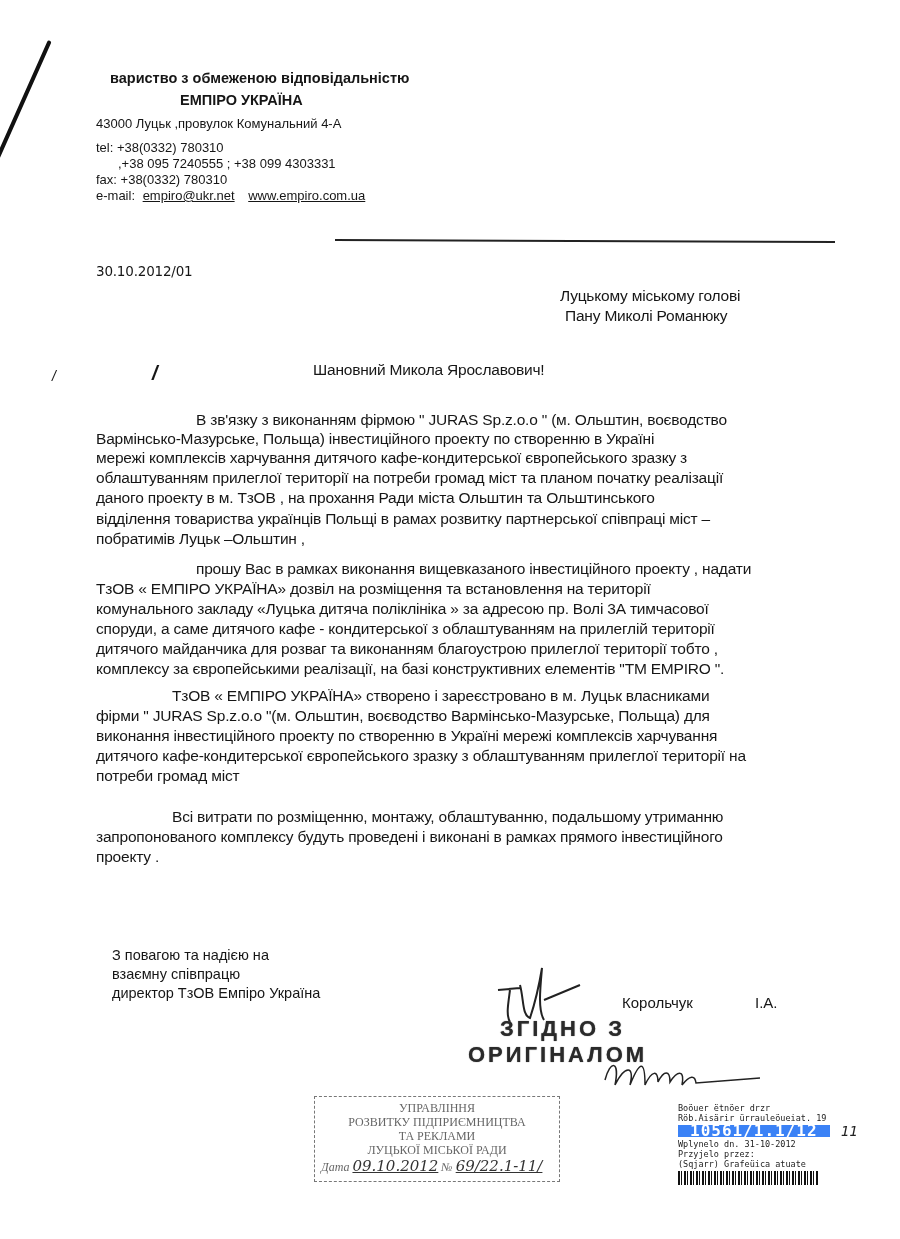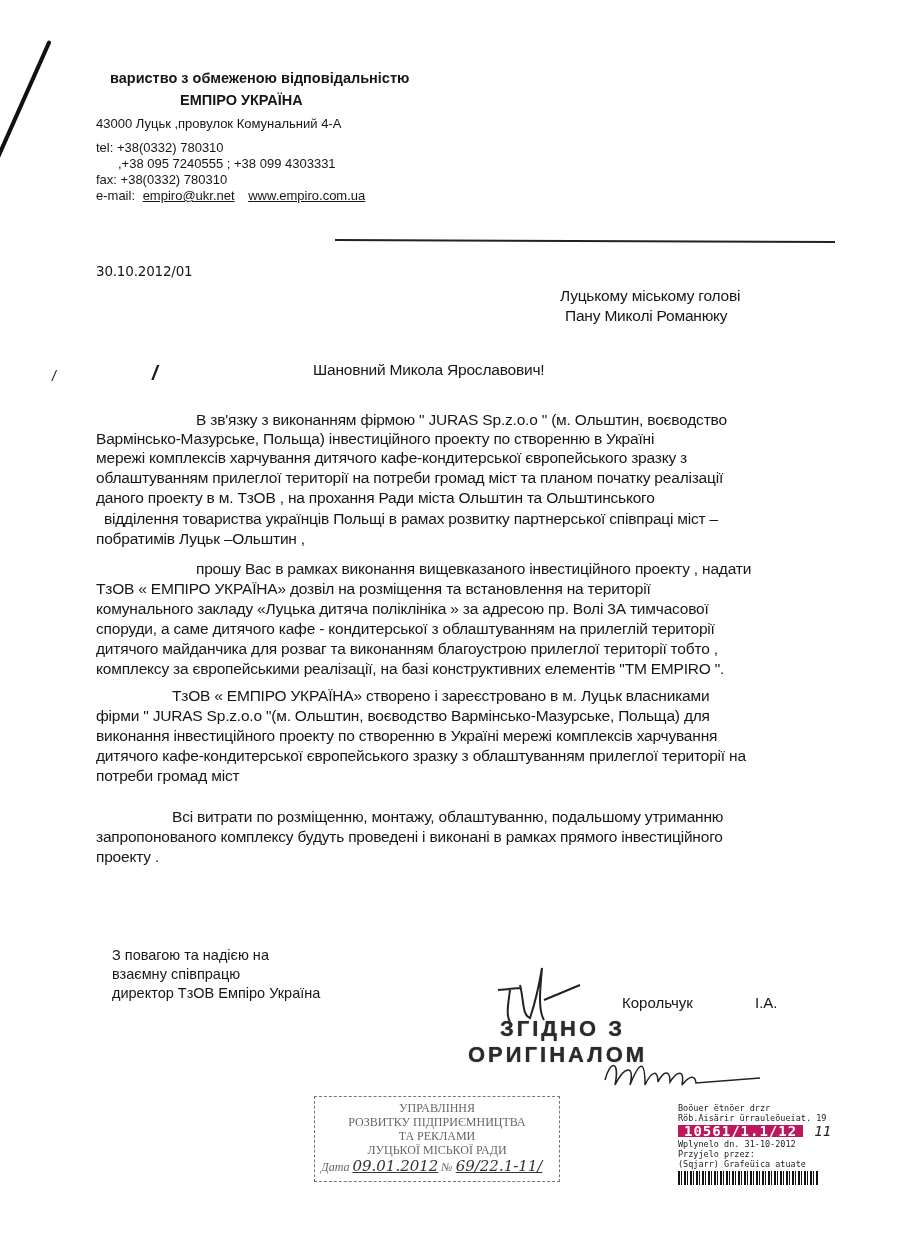--- a/index.html
+++ b/index.html
@@ -28,22 +28,22 @@
     border: 1px dashed #777; font-family: "Liberation Serif", serif; color: #666;
     text-align: center; font-size: 12px; line-height: 14px; padding-top: 4px; box-sizing: border-box;
   }
   .council-stamp .date-row { text-align: left; padding-left: 6px; font-style: italic; margin-top: 2px; }
   .council-stamp .hand { font-family: "DejaVu Serif", serif; font-size: 15px; color: #333; text-decoration: underline; }
   .mail-label {
     position: absolute; left: 678px; top: 1103px; width: 190px;
     font-family: "DejaVu Sans Mono", monospace; font-size: 8.5px; line-height: 10px; color: #222;
   }
   .mail-label .num {
-    display: inline-block; background: #be185d; color: #fff; font-weight: bold; font-size: 14px;
-    padding: 1px 6px; margin: 2px 0; letter-spacing: 1px;
+    display: inline-block; background: #3b82f6; color: #fff; font-weight: bold; font-size: 16px;
+    padding: 1px 12px; margin: 2px 0; letter-spacing: 1px;
   }
   .barcode {
     height: 14px; width: 140px; margin-top: 2px;
     background: repeating-linear-gradient(90deg, #111 0 2px, #fff 2px 3px, #111 3px 4px, #fff 4px 6px);
   }
   .sig { position: absolute; }
 </style>
 </head>
 <body>
 
@@ -74,21 +74,21 @@
 <div class="line" style="left:52px; top:368px; font-size:14px; font-style:italic;">/</div>
 
 <div class="line body-text" style="left:313px; top:361px;">Шановний     Микола Ярославович!</div>
 
 <div class="body-text">
   <div class="line" style="left:196px; top:411px;">В  зв'язку з виконанням   фірмою " JURAS  Sp.z.o.o " (м. Ольштин, воєводство</div>
   <div class="line" style="left:96px; top:430px;">Вармінсько-Мазурське,  Польща)  інвестиційного   проекту  по створенню в Україні</div>
   <div class="line" style="left:96px; top:449px;">мережі комплексів харчування дитячого  кафе-кондитерської  європейського зразку з</div>
   <div class="line" style="left:96px; top:469px;">облаштуванням прилеглої території на потреби громад міст та планом початку реалізації</div>
   <div class="line" style="left:96px; top:489px;">даного проекту в  м. ТзОВ , на прохання  Ради  міста Ольштин  та  Ольштинського</div>
-  <div class="line" style="left:104px; top:510px;">відділення  товариства українців  Польщі  в  рамах розвитку партнерської співпраці  міст –</div>
+  <div class="line" style="left:96px; top:510px;">відділення  товариства українців  Польщі  в  рамах розвитку партнерської співпраці  міст –</div>
   <div class="line" style="left:96px; top:530px;">побратимів  Луцьк –Ольштин ,</div>
 </div>
 
 <div class="body-text">
   <div class="line" style="left:196px; top:560px;">прошу Вас  в рамках виконання вищевказаного інвестиційного проекту , надати</div>
   <div class="line" style="left:96px; top:580px;">ТзОВ   « ЕМПІРО УКРАЇНА» дозвіл на  розміщення  та встановлення на  території</div>
   <div class="line" style="left:96px; top:600px;">комунального закладу  «Луцька дитяча поліклініка » за  адресою  пр.  Волі 3А  тимчасової</div>
   <div class="line" style="left:96px; top:620px;">споруди, а саме  дитячого кафе - кондитерської з облаштуванням  на прилеглій території</div>
   <div class="line" style="left:96px; top:640px;">дитячого майданчика для розваг  та  виконанням благоустрою прилеглої території тобто ,</div>
   <div class="line" style="left:96px; top:660px;">комплексу  за європейськими реалізації,  на базі конструктивних елементів "ТМ EMPIRO ".</div>
@@ -128,21 +128,21 @@
   <div>ОРИГІНАЛОМ</div>
 </div>
 
 <div class="council-stamp">
   <div>УПРАВЛІННЯ</div>
   <div>РОЗВИТКУ ПІДПРИЄМНИЦТВА</div>
   <div>ТА РЕКЛАМИ</div>
   <div>ЛУЦЬКОЇ МІСЬКОЇ РАДИ</div>
   <div class="date-row">
     <span>Дата</span>
-    <span class="hand">09.01.2012</span>
+    <span class="hand">09.10.2012</span>
     <span>№</span>
     <span class="hand">69/22.1-11/</span>
   </div>
 </div>
 
 <div class="mail-label">
   <div>Boöuer ëtnöer drzr</div>
   <div>Röb.Aisärir ürrauleöueiat. 19</div>
   <div>
     <span class="num">10561/1.1/12</span>

